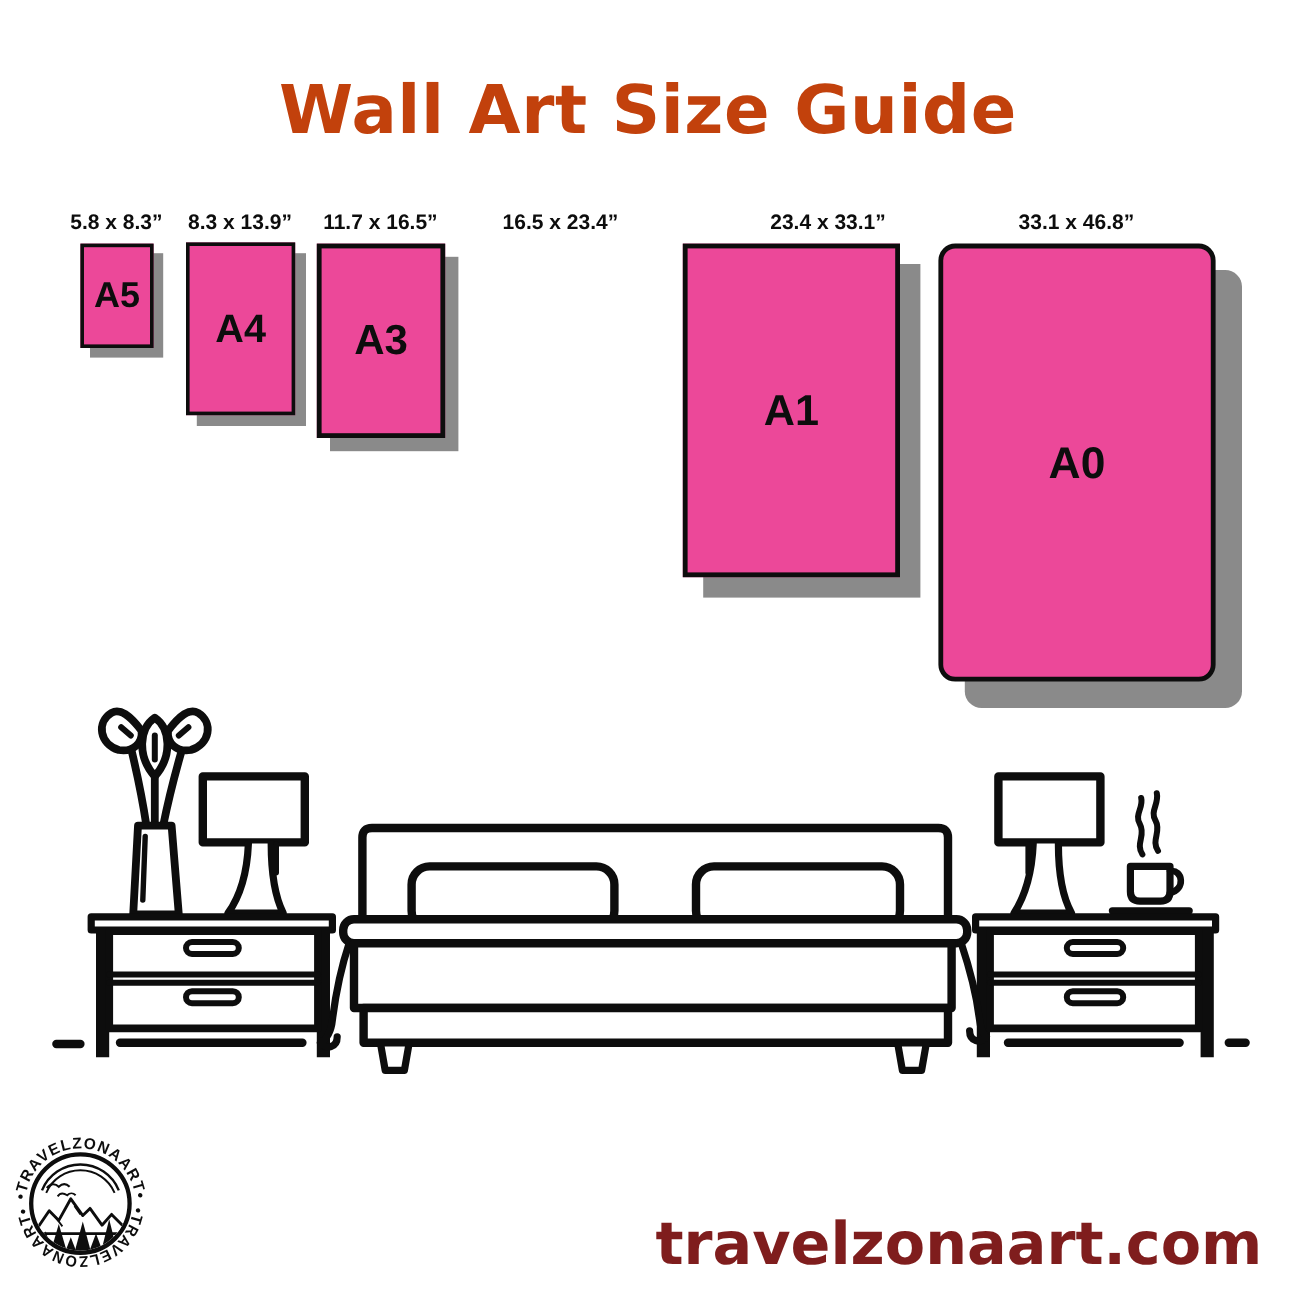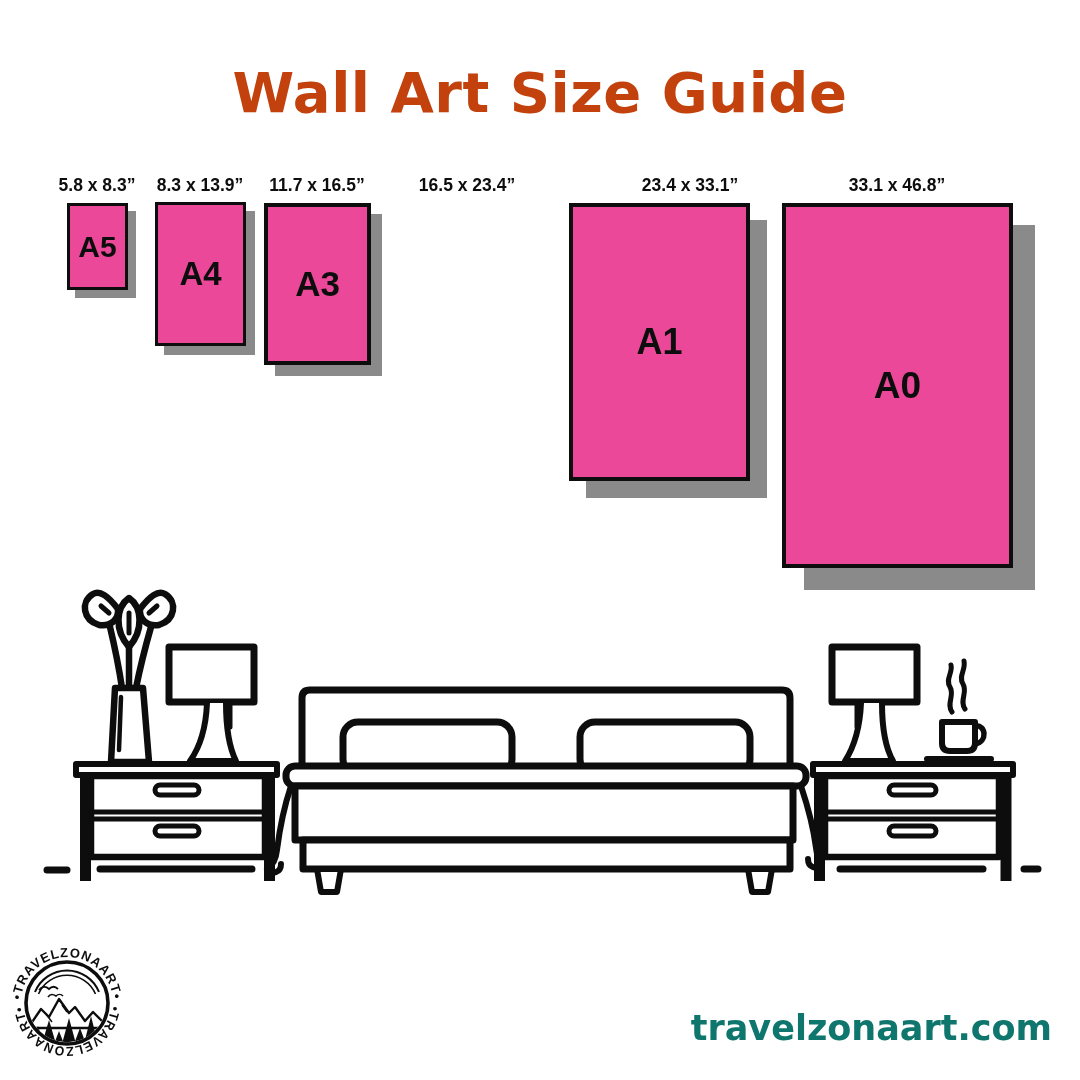--- a/index.html
+++ b/index.html
@@ -19,28 +19,28 @@
   }
   .dim-label{
     position:absolute;transform:translateX(-50%);white-space:nowrap;
     font-weight:700;font-size:17.5px;color:#0d0d0d;z-index:2;top:175px;
   }
   .p-a5{left:67px;top:203px;width:61px;height:87px;border-width:3px;box-shadow:8px 8px 0 #8a8a8a;font-size:30px;}
   .p-a4{left:155px;top:202px;width:91px;height:144px;border-width:3px;box-shadow:9px 9px 0 #8a8a8a;font-size:33px;}
   .p-a3{left:264px;top:203px;width:107px;height:162px;border-width:4px;box-shadow:11px 11px 0 #8a8a8a;font-size:35px;}
   .p-a2{left:393px;top:203px;width:148px;height:207px;border-width:4px;box-shadow:14px 14px 0 #8a8a8a;font-size:36px;}
   .p-a1{left:569px;top:203px;width:181px;height:278px;border-width:4px;box-shadow:17px 17px 0 #8a8a8a;font-size:36px;}
-  .p-a0{left:782px;top:203px;width:231px;height:365px;border-width:4px;box-shadow:22px 22px 0 #8a8a8a;font-size:37px;}
+  .p-a0{left:782px;top:203px;width:231px;height:365px;border-width:4px;box-shadow:22px 22px 0 #8a8a8a;font-size:37px;border-radius:14px;}
   .d-a5{left:97px;} .d-a4{left:200px;} .d-a3{left:317px;}
   .d-a2{left:467px;} .d-a1{left:690px;} .d-a0{left:897px;}
   .scene{position:absolute;left:0;top:0;width:1080px;height:1080px;z-index:1;}
   .footer{
     position:absolute;right:28px;top:1008px;
     font-family:"DejaVu Sans","Liberation Sans",sans-serif;
-    font-weight:700;font-size:35px;color:#0f766e;
+    font-weight:700;font-size:49px;color:#7f1d1d;
   }
   .logo-svg{position:absolute;left:2px;top:930px;width:132px;height:150px;z-index:2;}
   .ring-text{font-family:"Liberation Sans",sans-serif;font-weight:700;font-size:13px;letter-spacing:1px;fill:#0d0d0d;}
 </style>
 </head>
 <body>
 
 <div class="canvas">
 
   <div class="title">Wall Art Size Guide</div>

